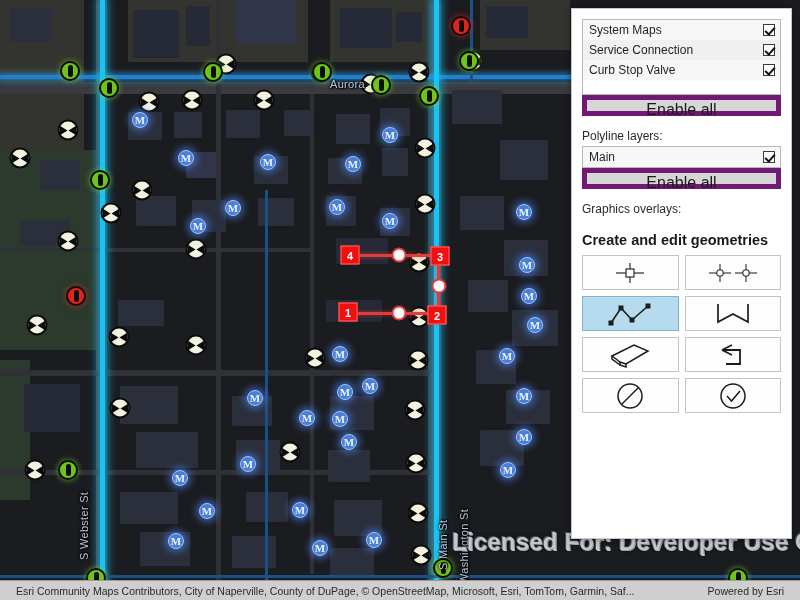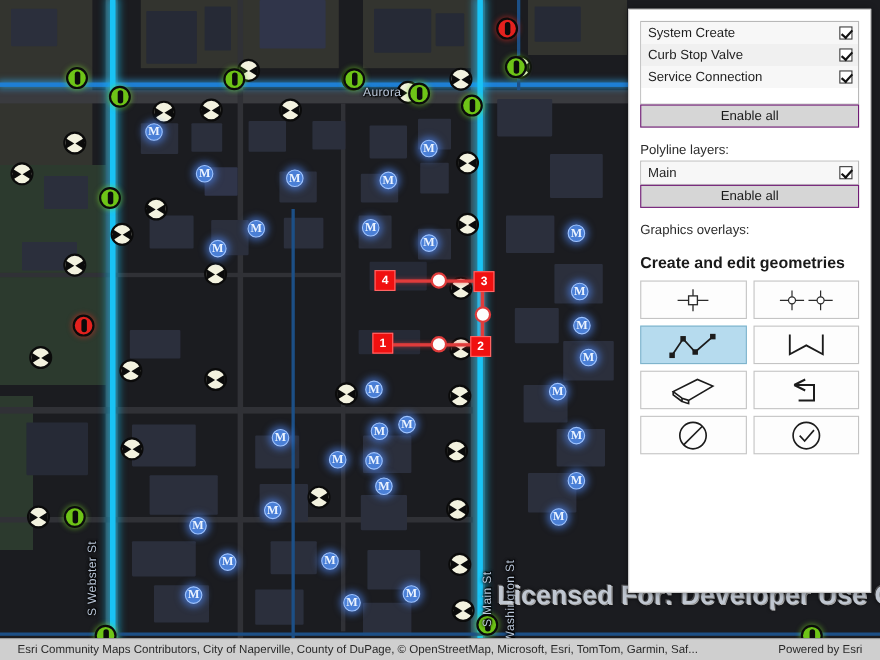--- a/index.html
+++ b/index.html
@@ -127,22 +127,22 @@
     position:relative; flex:0 0 auto;
   }
   .cbx.on::after {
     content:""; position:absolute; left:3px; top:0px;
     width:4px; height:8px; border:solid #111; border-width:0 2px 2px 0;
     transform:rotate(42deg);
   }
 
   .btn-wide {
     margin-top:0; width:100%; height:21px;
-    background:#d6d6d6; border:1px solid #701a75;
-    font-size:12px; color:#1a1a1a; text-align:center; line-height:19px;
+    background:#d6d6d6; border:5px solid #701a75;
+    font-size:16px; color:#1a1a1a; text-align:center; line-height:19px;
     cursor:default;
   }
 
   .spacer-8 { height:9px; }
   .spacer-12 { height:13px; }
 
   .sub-title {
     font-size:14.5px; font-weight:bold; color:#1a1a1a;
     margin:4px 0 7px 0;
   }
@@ -382,29 +382,29 @@
     <div class="txt">Esri Community Maps Contributors, City of Naperville, County of DuPage, © OpenStreetMap, Microsoft, Esri, TomTom, Garmin, Saf...</div>
     <div class="pwr">Powered by Esri</div>
   </div>
 
   <div id="panel">
 
 
     <div class="listbox">
       <div id="point-layer-rows">
           <div class="list-row">
-            <span>System Create</span>
+            <span>System Maps</span>
+            <div class="cbx on"></div>
+          </div>
+          <div class="list-row">
+            <span>Service Connection</span>
             <div class="cbx on"></div>
           </div>
           <div class="list-row">
             <span>Curb Stop Valve</span>
-            <div class="cbx on"></div>
-          </div>
-          <div class="list-row">
-            <span>Service Connection</span>
             <div class="cbx on"></div>
           </div>
         </div>
       <div class="list-pad"></div>
     </div>
     <div class="btn-wide">Enable all</div>
 
     <div class="spacer-12"></div>
 
     <div class="section-label">Polyline layers:</div>

